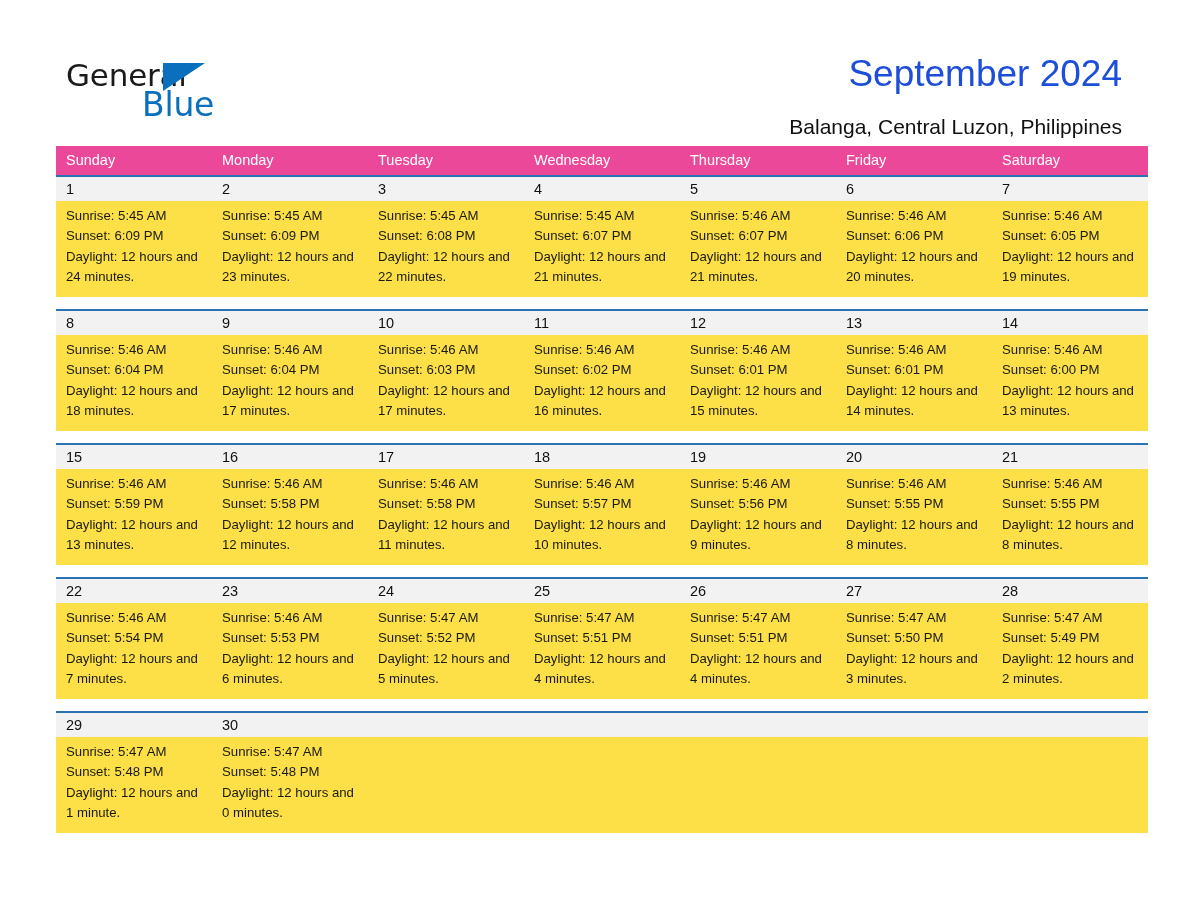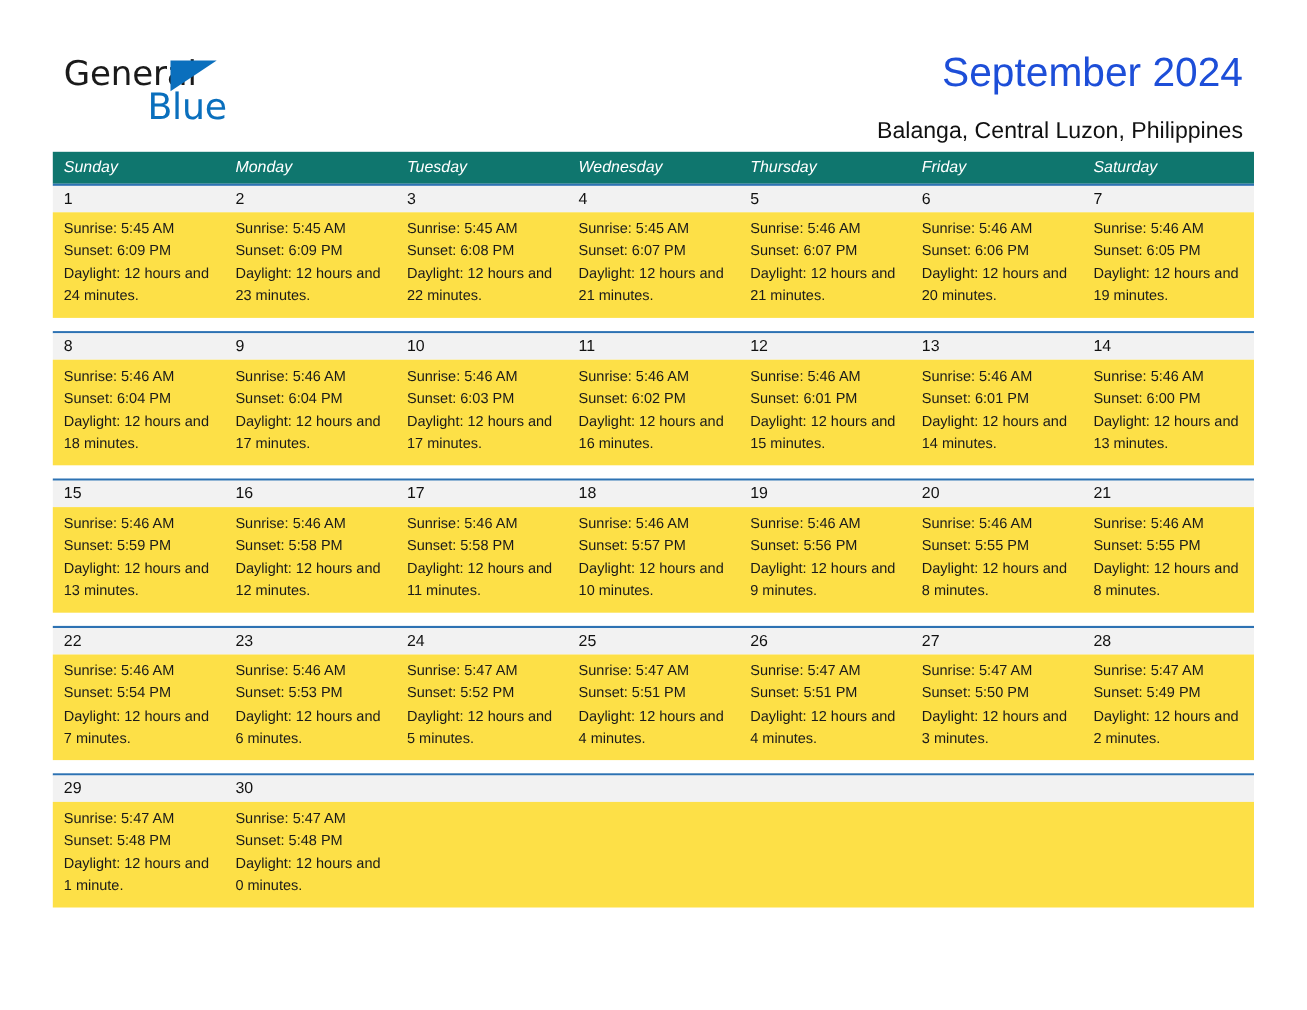--- a/index.html
+++ b/index.html
@@ -10,21 +10,21 @@
     background: #ffffff;
     font-family: "Liberation Sans", sans-serif;
     color: #000000;
   }
 
   .page {
     position: relative;
     width: 1188px;
     height: 918px;
     background: #ffffff;
-    padding: 0;
+    padding: 8px;
   }
 
   
   .top {
     position: relative;
     height: 118px;
     padding: 0 58px 0 58px;
   }
 
   .logo {
@@ -89,23 +89,22 @@
   }
 
   
   .cal {
     margin: 20px 48px 0 48px;
     width: 1092px;
   }
 
   .dow-row {
     display: flex;
-    background: #0f766e;
+    background: #ec4899;
     height: 29px;
-    font-style: italic;
   }
   .dow {
     flex: 1 1 0;
     color: #ffffff;
     font-size: 14.5px;
     line-height: 29px;
     padding-left: 10px;
     white-space: nowrap;
     overflow: hidden;
   }

